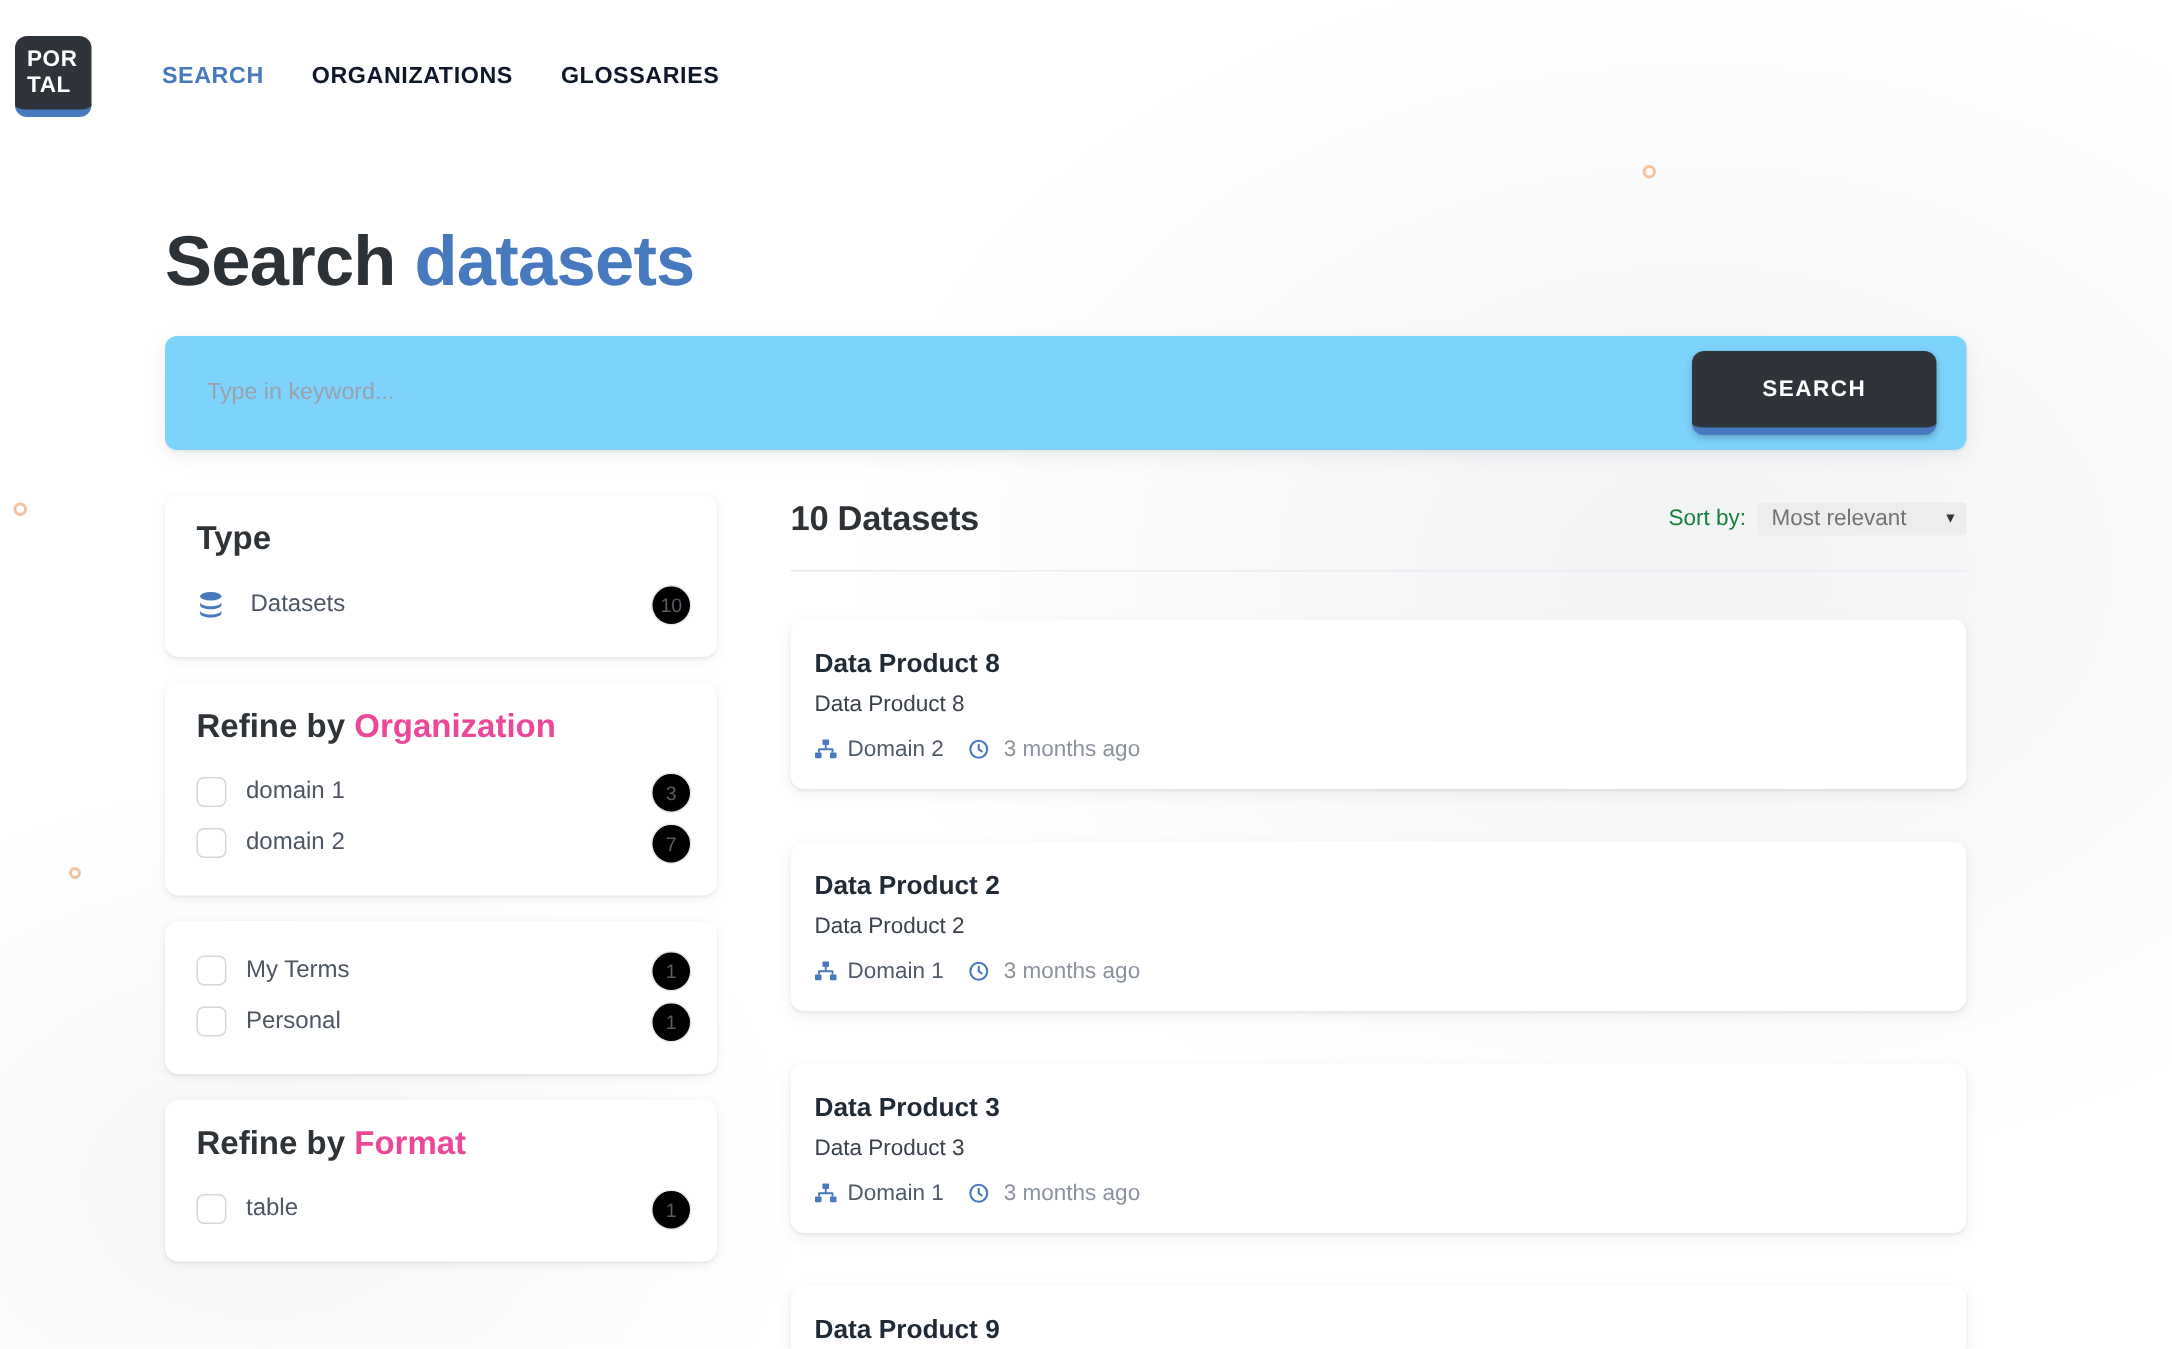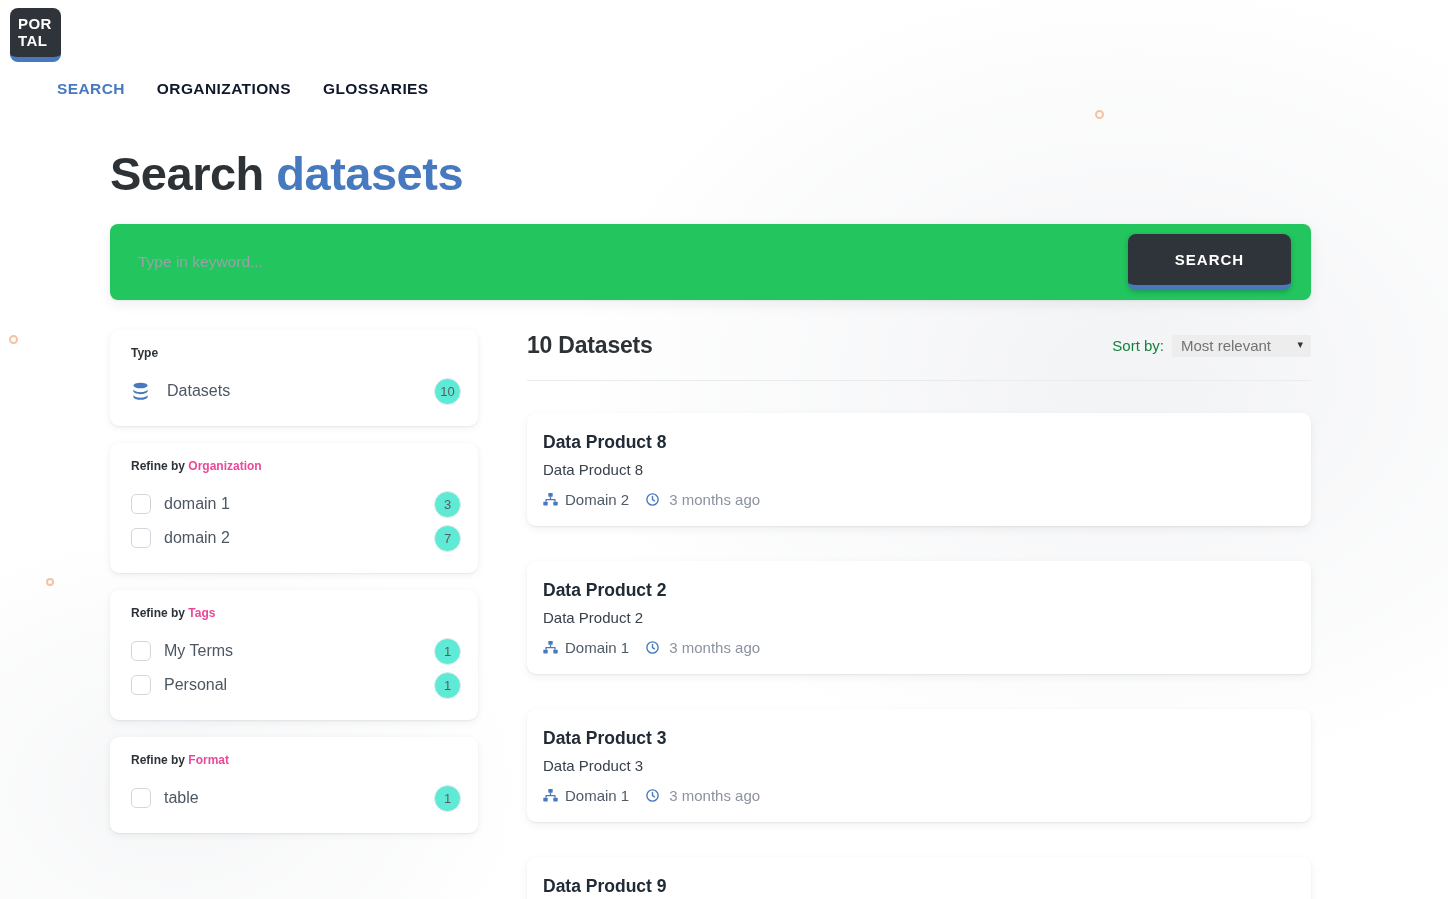--- a/index.html
+++ b/index.html
@@ -8,21 +8,21 @@
     font-family:"Liberation Sans", sans-serif;
     color:#2f343a;
     background:
       radial-gradient(900px 650px at 78% 42%, #f2f3f5 0%, rgba(255,255,255,0) 62%),
       radial-gradient(650px 480px at 12% 88%, #f5f6f7 0%, rgba(255,255,255,0) 55%),
       #ffffff;
     position:relative;
   }
 
   
-  .topbar { display:flex; align-items:flex-start; padding:8px 0 0 10px;flex-direction:column; }
+  .topbar { display:flex; align-items:flex-start; padding:24px 0 0 10px; }
   .logo {
     width:51px; height:54px; background:#2f343a; border-radius:8px;
     border-bottom:5px solid #4679bd;
     color:#fff; font-size:15px; font-weight:700; line-height:1.1;
     display:flex; flex-direction:column; justify-content:center; padding-left:8px;
     letter-spacing:.4px; cursor:pointer;
   }
   .main-nav { display:flex; align-items:center; margin-left:47px; margin-top:18px; gap:32px; }
   .nav-item {
     font-size:15.5px; font-weight:700; letter-spacing:.4px; color:#0f172a;
@@ -36,21 +36,21 @@
   .decor.c2 { left:9px;    top:335px; width:9px;  height:9px;  border:2px solid #f5c2a0; }
   .decor.c3 { left:46px;   top:578px; width:8px;  height:8px;  border:2px solid #f5c2a0; }
 
   
   .container { position:absolute; left:110px; top:0; width:1201px; }
   .hero-title { margin-top:146px; font-size:47px; font-weight:800; letter-spacing:-.5px; color:#2d3237; }
   .hero-title .hl { color:#4679bd; }
 
   
   .search-bar {
-    position:relative; margin-top:23px; height:76px; background:#22c55e; border-radius:8px;
+    position:relative; margin-top:23px; height:76px; background:#7dd3fc; border-radius:8px;
     box-shadow:0 1px 2px rgba(16,24,40,.05), 0 4px 14px rgba(16,24,40,.07);
     display:flex; align-items:center;
   }
   .search-input {
     flex:1; border:none; outline:none; background:transparent;
     font-family:"Liberation Sans", sans-serif;
     font-size:15.5px; color:#2f343a; padding:0 200px 0 28px; height:100%;
   }
   .search-input::placeholder { color:#9aa1ab; }
   .search-button {
@@ -65,29 +65,29 @@
   
   .content { display:flex; margin-top:30px; }
   .sidebar { width:368px; flex:none; }
   .results { margin-left:49px; width:784px; flex:none; }
 
   
   .panel {
     background:#fff; border-radius:9px; padding:16px 17px 18px 21px; margin-bottom:17px;
     box-shadow:0 1px 2px rgba(16,24,40,.06), 0 2px 8px rgba(16,24,40,.06);
   }
-  .panel-title { font-size:12px; font-weight:700; color:#2e3338; margin-bottom:14px; }
+  .panel-title { font-size:22px; font-weight:700; color:#2e3338; margin-bottom:14px; }
   .panel-title .hl { color:#ec4899; }
   .facet-row { display:flex; align-items:center; height:34px; }
   .facet-row .spacer { flex:1; }
   .facet-label { font-size:16px; color:#4d5663; margin-left:13px; }
   .type-row .facet-label { margin-left:17px; }
   .badge {
     min-width:27px; height:27px; padding:0 4px; border-radius:50%;
-    border:1px solid #e7e9ed; background:#5eead4; color:#565d66;
+    border:1px solid #e7e9ed; background:#000000; color:#565d66;
     font-size:13px; display:flex; align-items:center; justify-content:center;
   }
   .checkbox {
     appearance:none; -webkit-appearance:none; width:20px; height:20px;
     border:1.5px solid #d3d7dd; border-radius:5px; background:#fff; cursor:pointer; flex:none;
   }
   .db-icon { width:19px; height:19px; flex:none; }
 
   
   .results-header { display:flex; align-items:center; margin-top:2px; }
@@ -185,24 +185,20 @@
         </div>
         <div class="facet-row">
           <input type="checkbox" class="checkbox" style="">
           <span class="facet-label">domain 2</span>
           <span class="spacer"></span>
           <span class="badge">7</span>
         </div>
       </section>
 
       <section class="panel">
-        <h3 class="panel-title">
-          <span>Refine by</span>
-          <span class="hl">Tags</span>
-        </h3>
         <div class="facet-row">
           <input type="checkbox" class="checkbox" style="">
           <span class="facet-label">My Terms</span>
           <span class="spacer"></span>
           <span class="badge">1</span>
         </div>
         <div class="facet-row">
           <input type="checkbox" class="checkbox" style="">
           <span class="facet-label">Personal</span>
           <span class="spacer"></span>

